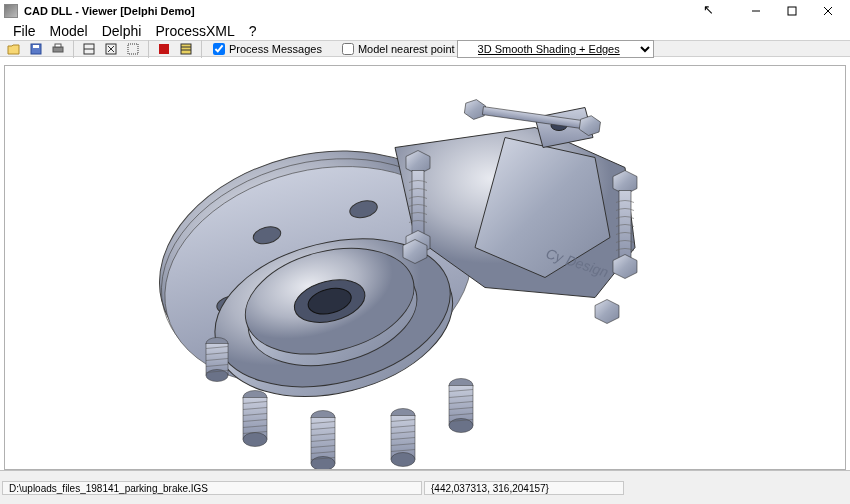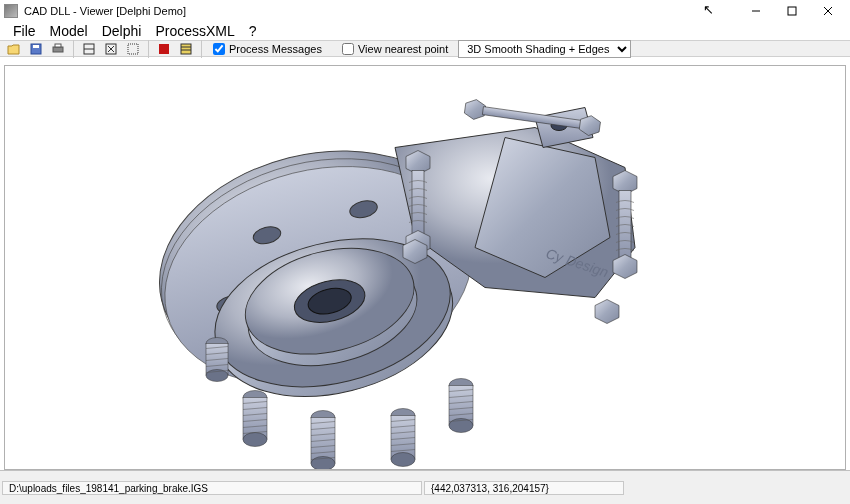--- a/index.html
+++ b/index.html
@@ -1,32 +1,32 @@
 <!DOCTYPE html>
 <html><head>
 <meta charset="utf-8">
 <style>
 * { box-sizing: border-box; margin: 0; padding: 0; font-family: "Segoe UI", Tahoma, sans-serif; }
 body { width: 850px; height: 504px; background: #fff; position: relative; overflow: hidden; }
 
-.titlebar { height: 22px; background: #fff; display: flex; align-items: center; padding: 0 4px; border-bottom: 0; }
+.titlebar { height: 22px; background: #fff; display: flex; align-items: center; padding: 0 4px; border-bottom: 0; font-weight: bold; }
 .titlebar-icon { width: 14px; height: 14px; background: linear-gradient(135deg,#7a7a7a,#bbb); margin-right: 6px; border:1px solid #888; }
 .titlebar-text { font-size: 11px; color: #000; flex: 1; }
 .window-controls { display: flex; gap: 0; }
 .win-btn { width: 36px; height: 20px; display: flex; align-items: center; justify-content: center; font-size: 12px; cursor: default; }
 
 .menubar { height: 18px; display: flex; align-items: center; padding: 0 6px; gap: 0; }
 .menu-item { font-size: 14px; padding: 1px 7px; cursor: default; }
 
 .toolbar { height: 17px; background: #f0f0f0; border-top: 1px solid #d0d0d0; border-bottom: 1px solid #d0d0d0; display: flex; align-items: center; padding: 0 4px; gap: 2px; }
 .tbtn { width: 20px; height: 20px; display: flex; align-items: center; justify-content: center; border: 1px solid transparent; cursor: default; }
 .tsep { width: 1px; height: 18px; background: #c8c8c8; margin: 0 3px; }
 .checkbox-group { display: flex; align-items: center; gap: 4px; font-size: 11px; margin-left: 6px; }
 .checkbox-group input { width: 12px; height: 12px; }
-.dropdown { font-size: 11px; height: 18px; margin-left: 8px; border: 1px solid #a0a0a0; background: #fff; padding: 0 4px; }
+.dropdown { font-size: 11px; height: 18px; border: 1px solid #a0a0a0; background: #fff; padding: 0 16px; text-decoration: underline; }
 
 .viewport { position: absolute; top: 65px; left: 4px; right: 4px; bottom: 34px; border: 1px solid #b0b0b0; background: #fff; overflow: hidden; }
 .model-svg { width: 100%; height: 100%; }
 
 .tab-strip { position: absolute; bottom: 18px; left: 4px; right: 4px; height: 16px; background: #f0f0f0; border-left:1px solid #b0b0b0; border-right:1px solid #b0b0b0; display: flex; align-items: flex-end; }
 .tab { font-size: 10px; padding: 1px 10px; background: #fff; border: 1px solid #a0a0a0; border-bottom: none; border-radius: 0 0 3px 3px; margin-left: 14px; cursor: default; }
 
 .statusbar { position: absolute; bottom: 0; left: 0; right: 0; height: 34px; background: #f0f0f0; border-top: 1px solid #c0c0c0; display: flex; align-items: center; }
 .status-panel { font-size: 10px; padding: 0 6px; border: 1px solid #c8c8c8; height: 14px; line-height: 13px; background: #f8f8f8; margin-left: 2px; }
 .status-panel.path { width: 420px; overflow: hidden; white-space: nowrap; }
@@ -119,21 +119,21 @@
         <line x1="2" y1="8" x2="12" y2="8" stroke="#333"></line>
       </svg>
     </div>
   <div class="tsep"></div>
   <label class="checkbox-group">
     <input type="checkbox" checked="" style="">
     <span>Process Messages</span>
   </label>
   <label class="checkbox-group" style="margin-left:18px;">
     <input type="checkbox" style="">
-    <span>View nearest point</span>
+    <span>Model nearest point</span>
   </label>
   <select class="dropdown">
     <option>3D Smooth Shading + Edges</option>
   </select>
 </div>
 
 <div class="viewport">
 <svg class="model-svg" viewBox="0 0 840 400">
   <defs>
     <radialGradient id="metal" cx="40%" cy="30%">

